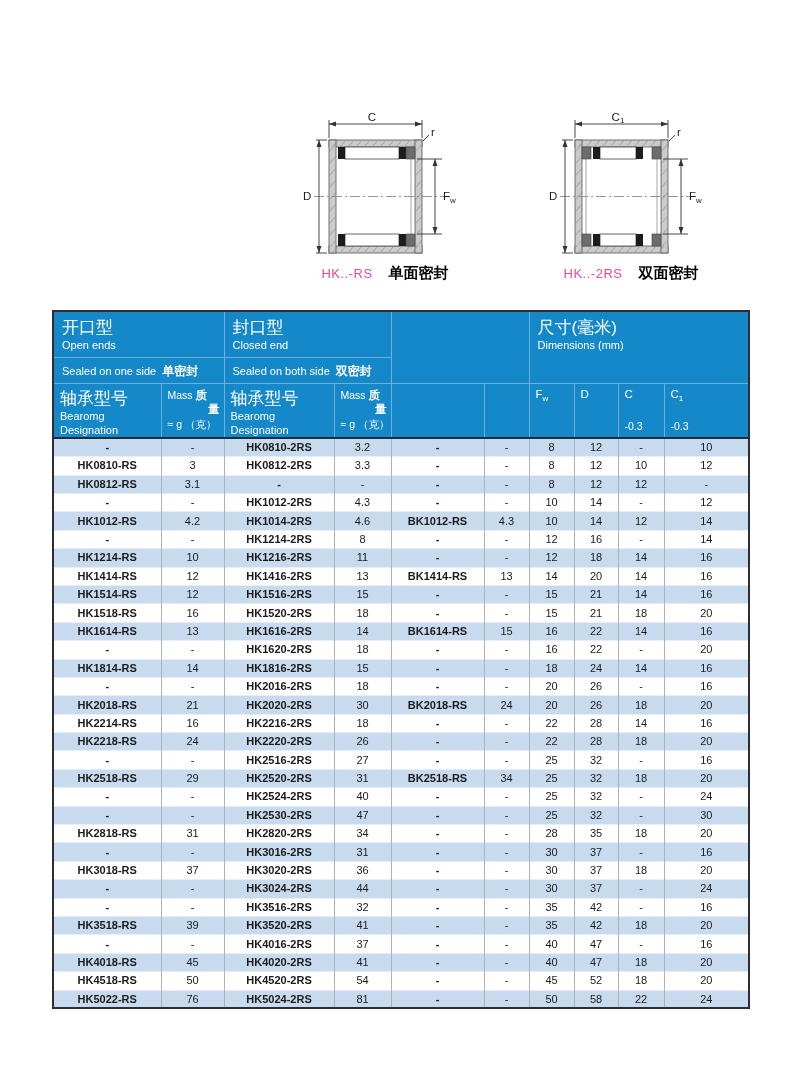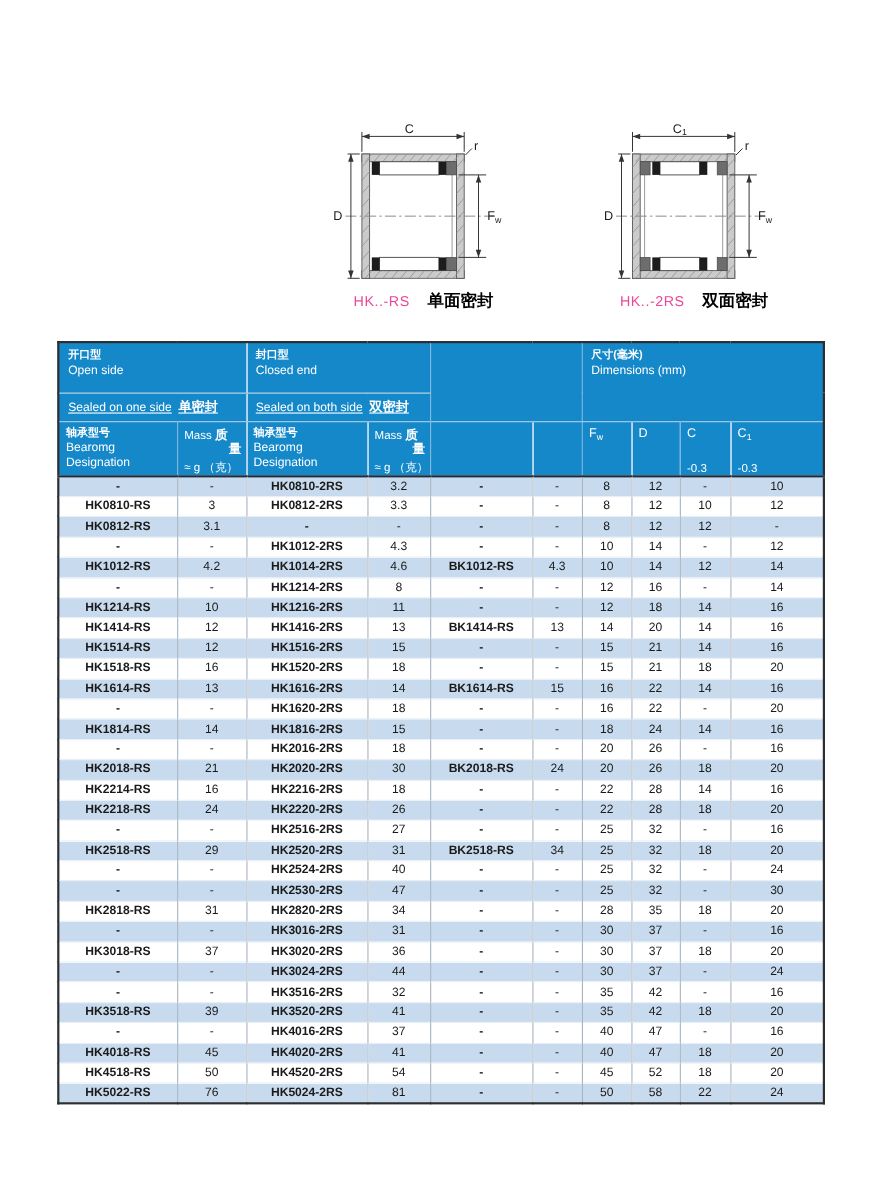--- a/index.html
+++ b/index.html
@@ -20,23 +20,23 @@
   .cap-model{font-size:13px;color:#ec4899;letter-spacing:.5px;}
   .cap-seal{font-size:15px;font-weight:700;color:#000;}
   
   table.spec{border-collapse:collapse;table-layout:fixed;width:696px;margin:27px 0 0 52px;
     border:2px solid var(--border-dark);}
   table.spec th,table.spec td{padding:0;vertical-align:middle;overflow:hidden;}
   thead th{background:var(--blue);color:#fff;font-weight:400;text-align:left;
     border-left:1px solid var(--hvline);border-bottom:1px solid var(--hvline);}
   thead th:first-child{border-left:none;}
   tr.hrow-a th{height:46px;vertical-align:top;padding:5px 0 0 8px;}
-  tr.hrow-b th{height:26px;padding-left:8px;vertical-align:middle;text-decoration:underline;}
+  tr.hrow-b th{height:26px;padding-left:8px;vertical-align:middle;}
   tr.hrow-c th{height:50px;vertical-align:top;padding:4px 0 0 6px;}
-  th .zh{font-size:10px;font-weight:700;line-height:1.25;}
+  th .zh{font-size:17px;font-weight:400;line-height:1.25;}
   th .en{font-size:11px;line-height:1.3;}
   th.dims{padding:5px 0 0 10px;}
   .seal-line .en{display:inline;font-size:11px;}
   .seal-line .zh{display:inline;font-size:12px;font-weight:700;margin-left:6px;}
   th.mass{padding:3px 5px 0 5px;margin-top:11px;}
   th.mass .m1{font-size:10.5px;white-space:nowrap;}
   th.mass .m1 b{font-weight:700;font-size:11.5px;}
   th.mass .m2{font-size:11.5px;font-weight:700;text-align:right;padding-right:4px;line-height:1.1;}
   th.mass .m3{font-size:10.5px;white-space:nowrap;margin-top:3px;}
   th.dimcol{padding:5px 0 0 7px;font-size:11.5px;}
@@ -179,21 +179,21 @@
       <col style="width:45px">
       <col style="width:45px">
       <col style="width:44px">
     <col style="width:46px">
       <col style="width:85px">
   </colgroup>
   <thead>
     <tr class="hrow-a">
       <th colspan="2">
         <div class="zh">开口型</div>
-        <div class="en">Open side</div>
+        <div class="en">Open ends</div>
       </th>
       <th colspan="2">
         <div class="zh">封口型</div>
         <div class="en">Closed end</div>
       </th>
       <th colspan="2" rowspan="2"></th>
       <th colspan="4" rowspan="2" class="dims">
         <div class="zh">尺寸(毫米)</div>
         <div class="en">Dimensions (mm)</div>
       </th>

